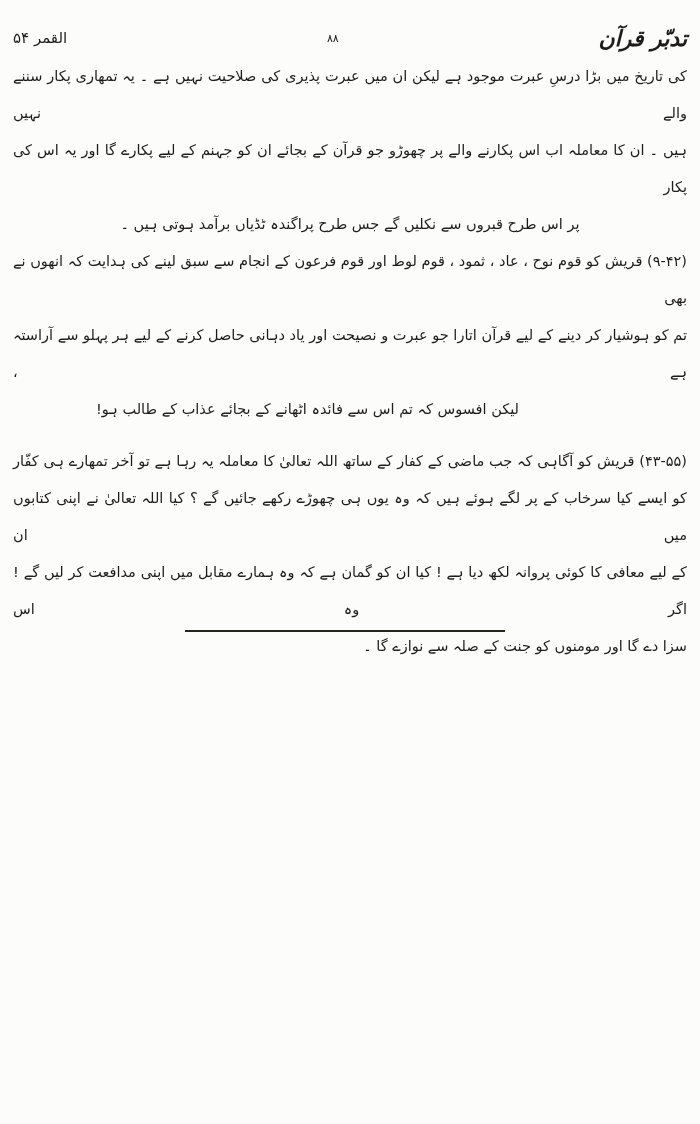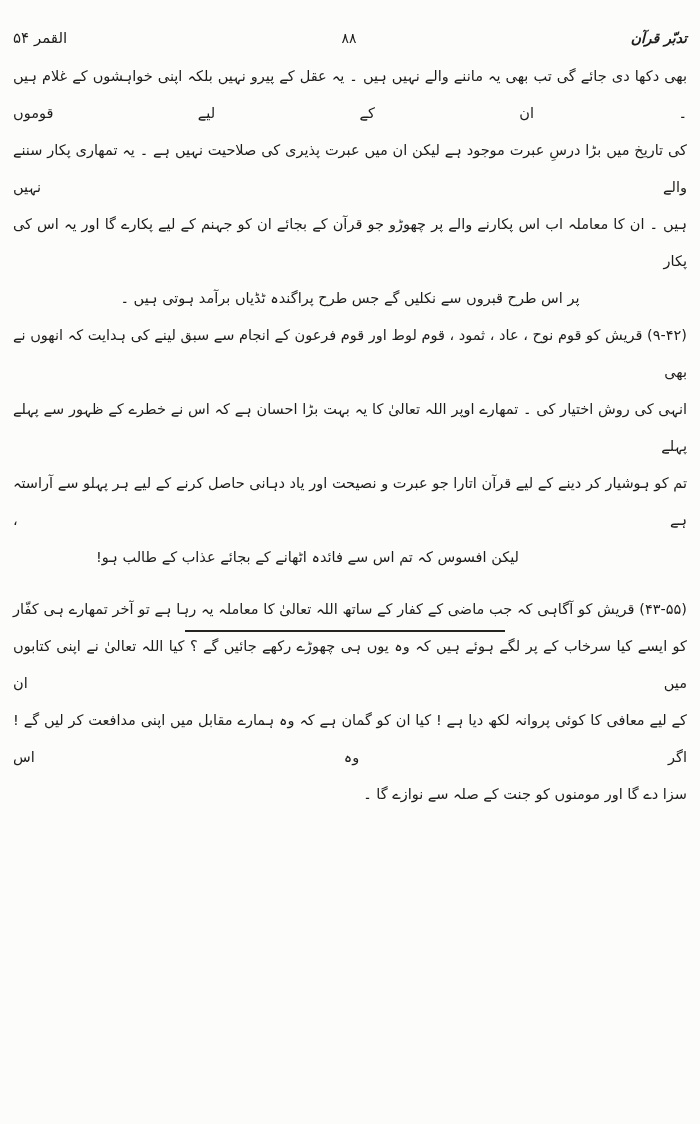--- a/index.html
+++ b/index.html
@@ -14,22 +14,22 @@
   .page{
     position:absolute;inset:0;
     direction:rtl;
   }
   
   .hdr{
     position:absolute;top:22px;right:13px;left:13px;height:32px;
     display:flex;align-items:center;justify-content:space-between;
     font-size:16px;
   }
-  .hdr .book-title{font-size:14px;font-weight:bold;font-style:italic;text-align:center;}
-  .hdr .page-no{font-size:14px;letter-spacing:1px;}
+  .hdr .book-title{font-size:22px;font-weight:bold;font-style:italic;text-align:center;}
+  .hdr .page-no{font-size:11px;letter-spacing:1px;}
   .hdr .surah-ref{font-size:15px;}
   
   .textblock{
     position:absolute;top:58px;right:13px;left:13px;
     direction:rtl;
   }
   .line{
     line-height:37px;
     font-size:14.5px;
     white-space:nowrap;
@@ -59,29 +59,27 @@
 
   <div class="hdr">
     <div class="book-title">تدبّر قرآن</div>
     <div class="page-no">۸۸</div>
     <div class="surah-ref">القمر ۵۴</div>
   </div>
 
   <div class="textblock">
 
     <div class="para">
-      <div class="line full">بھی دکھا دی جائے گی تب بھی یہ ماننے والے نہیں ہیں ۔ یہ عقل کے پیرو نہیں بلکہ اپنی خواہشوں کے غلام ہیں ۔ ان کے لیے قوموں</div>
       <div class="line full">کی تاریخ میں بڑا درسِ عبرت موجود ہے لیکن ان میں عبرت پذیری کی صلاحیت نہیں ہے ۔ یہ تمھاری پکار سننے والے نہیں</div>
       <div class="line full">ہیں ۔ ان کا معاملہ اب اس پکارنے والے پر چھوڑو جو قرآن کے بجائے ان کو جہنم کے لیے پکارے گا اور یہ اس کی پکار</div>
       <div class="line end-p1">پر اس طرح قبروں سے نکلیں گے جس طرح پراگندہ ٹڈیاں برآمد ہوتی ہیں ۔</div>
     </div>
 
     <div class="para">
       <div class="line full">(۹-۴۲) قریش کو قوم نوح ، عاد ، ثمود ، قوم لوط اور قوم فرعون کے انجام سے سبق لینے کی ہدایت کہ انھوں نے بھی</div>
-      <div class="line full">انہی کی روش اختیار کی ۔ تمھارے اوپر اللہ تعالیٰ کا یہ بہت بڑا احسان ہے کہ اس نے خطرے کے ظہور سے پہلے پہلے</div>
       <div class="line full">تم کو ہوشیار کر دینے کے لیے قرآن اتارا جو عبرت و نصیحت اور یاد دہانی حاصل کرنے کے لیے ہر پہلو سے آراستہ ہے ،</div>
       <div class="line end-p2">لیکن افسوس کہ تم اس سے فائدہ اٹھانے کے بجائے عذاب کے طالب ہو!</div>
     </div>
 
     <div class="para sect2">
       <div class="line full">(۴۳-۵۵) قریش کو آگاہی کہ جب ماضی کے کفار کے ساتھ اللہ تعالیٰ کا معاملہ یہ رہا ہے تو آخر تمھارے ہی کفّار</div>
       <div class="line full">کو ایسے کیا سرخاب کے پر لگے ہوئے ہیں کہ وہ یوں ہی چھوڑے رکھے جائیں گے ؟ کیا اللہ تعالیٰ نے اپنی کتابوں میں ان</div>
       <div class="line full">کے لیے معافی کا کوئی پروانہ لکھ دیا ہے ! کیا ان کو گمان ہے کہ وہ ہمارے مقابل میں اپنی مدافعت کر لیں گے ! اگر وہ اس</div>
       <div class="line end-p3">سزا دے گا اور مومنوں کو جنت کے صلہ سے نوازے گا ۔</div>
     </div>

